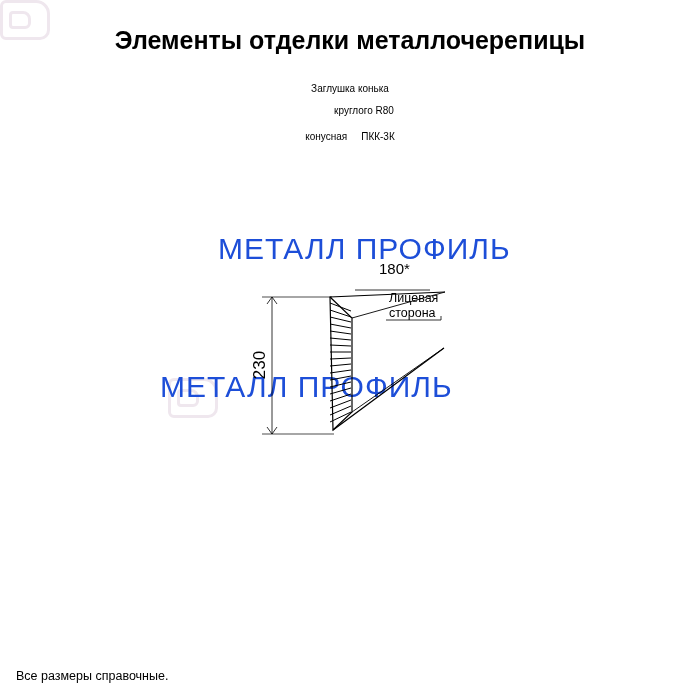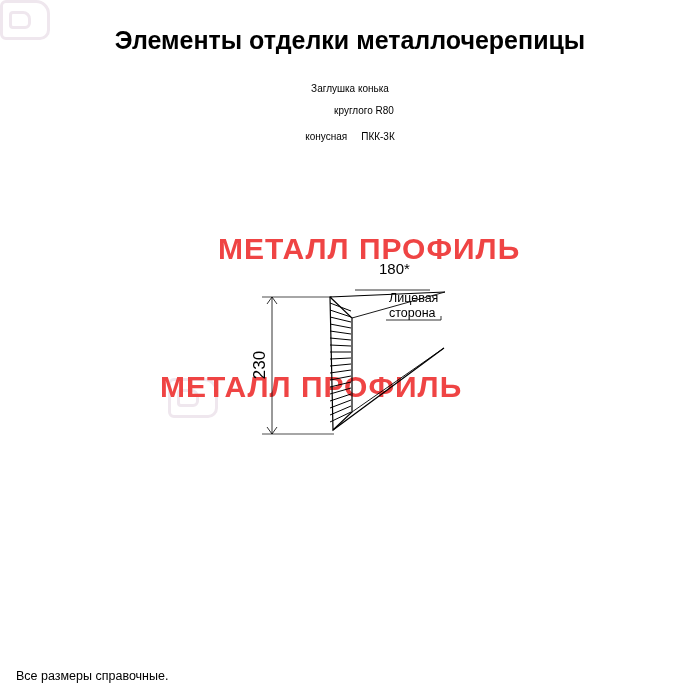--- a/index.html
+++ b/index.html
@@ -41,23 +41,23 @@
     line-height: 22px;
   }
   .subtitle .line1 { display: block; }
   .subtitle .line2 { display: block; padding-left: 28px; }
   .subtitle .line3 { display: block; margin-top: 4px; }
   .code-gap { display: inline-block; width: 14px; }
 
   
   .wm {
     position: absolute;
-    color: #ef4444;
+    color: #1d4ed8;
     font-size: 30px;
-    font-weight: bold;
+    font-weight: normal;
     letter-spacing: 1px;
     white-space: nowrap;
     user-select: none;
   }
   .wm-1 { left: 218px; top: 232px; }
   .wm-2 { left: 160px; top: 370px; }
   .wm-shape {
     position: absolute;
     width: 44px;
     height: 34px;

